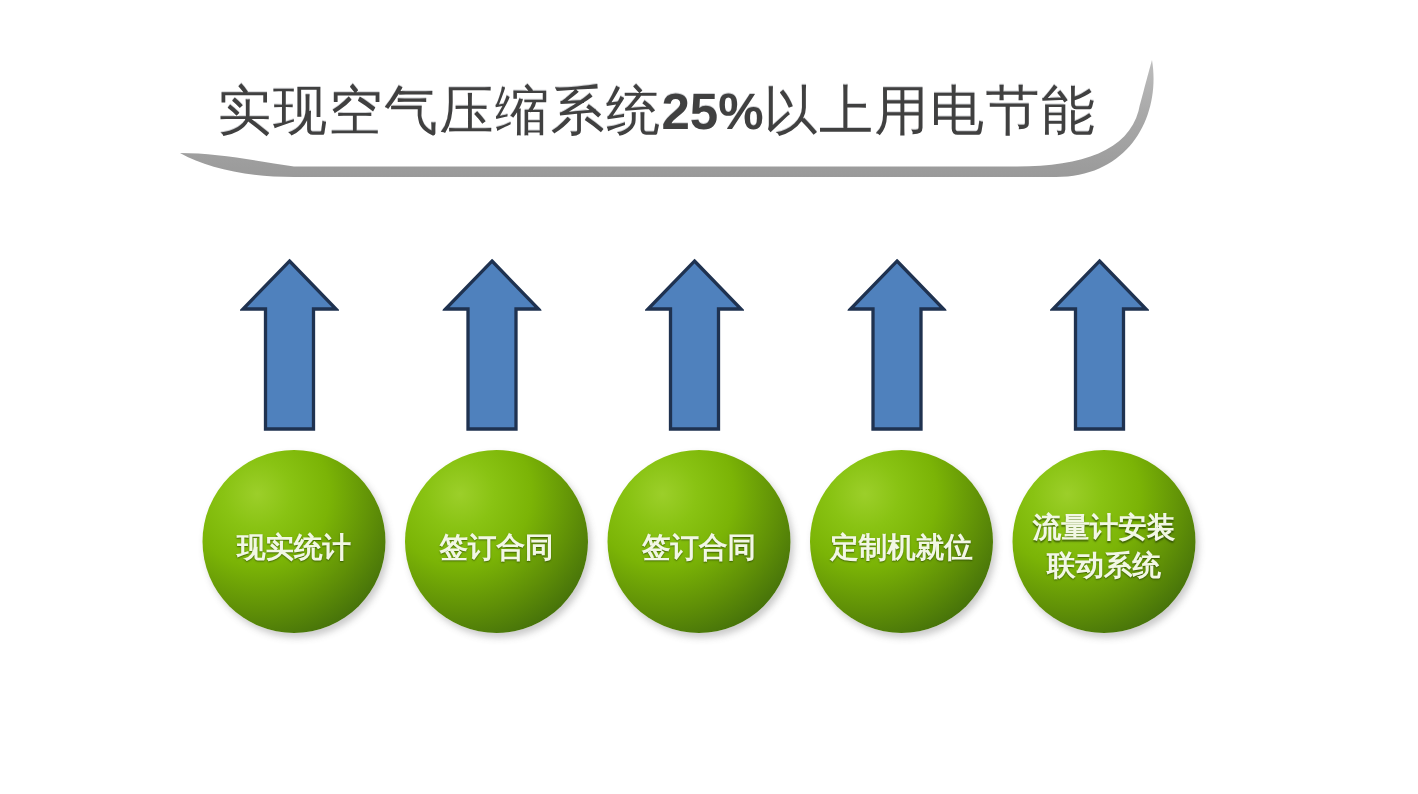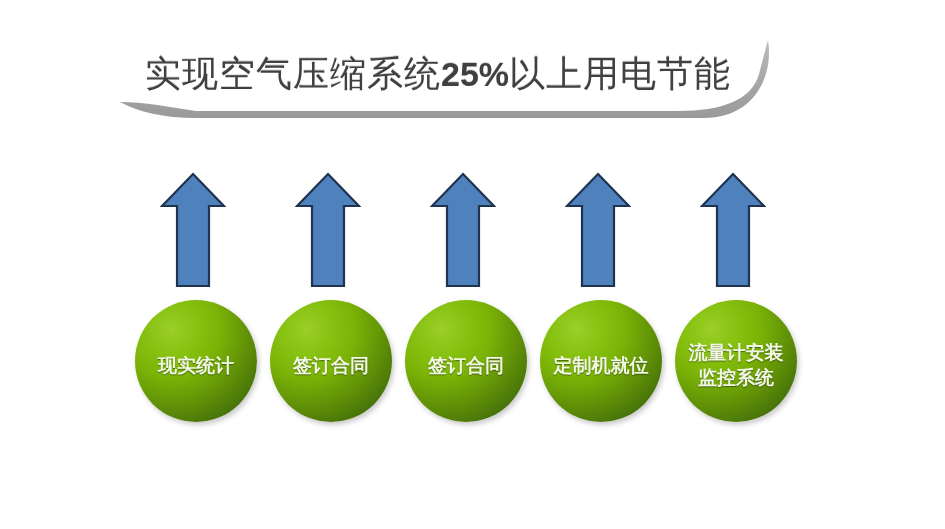--- a/index.html
+++ b/index.html
@@ -219,19 +219,19 @@
       <div class="node-ball"></div>
       <div class="node-label">
         <span class="ln">定制机就位</span>
       </div>
     </div>
 
     <div class="node" style="left:540px;">
       <div class="node-ball"></div>
       <div class="node-label">
         <span class="ln">流量计安装</span>
-        <span class="ln">监控系统</span>
+        <span class="ln">联动系统</span>
       </div>
     </div>
 
   </div>
 
 </div>
 
 </body></html>

